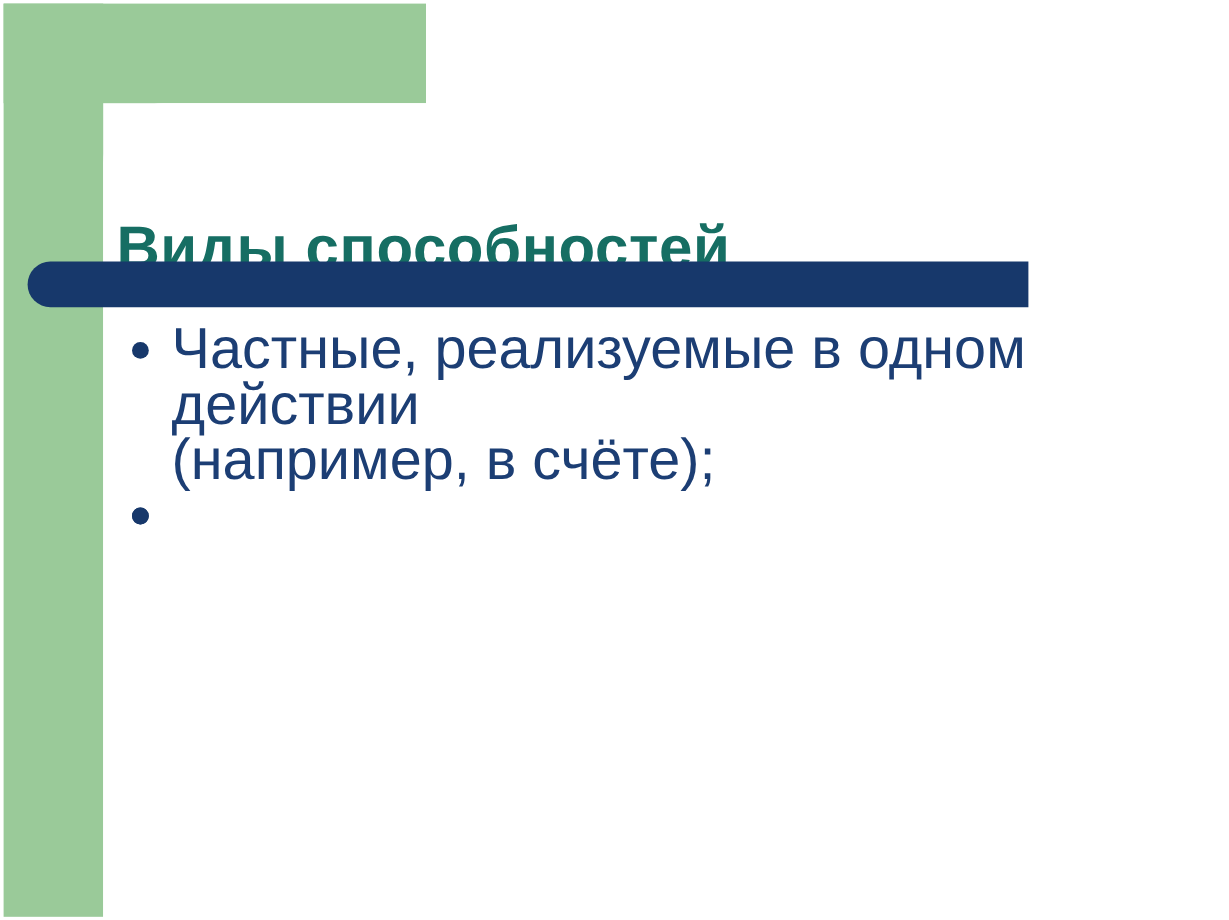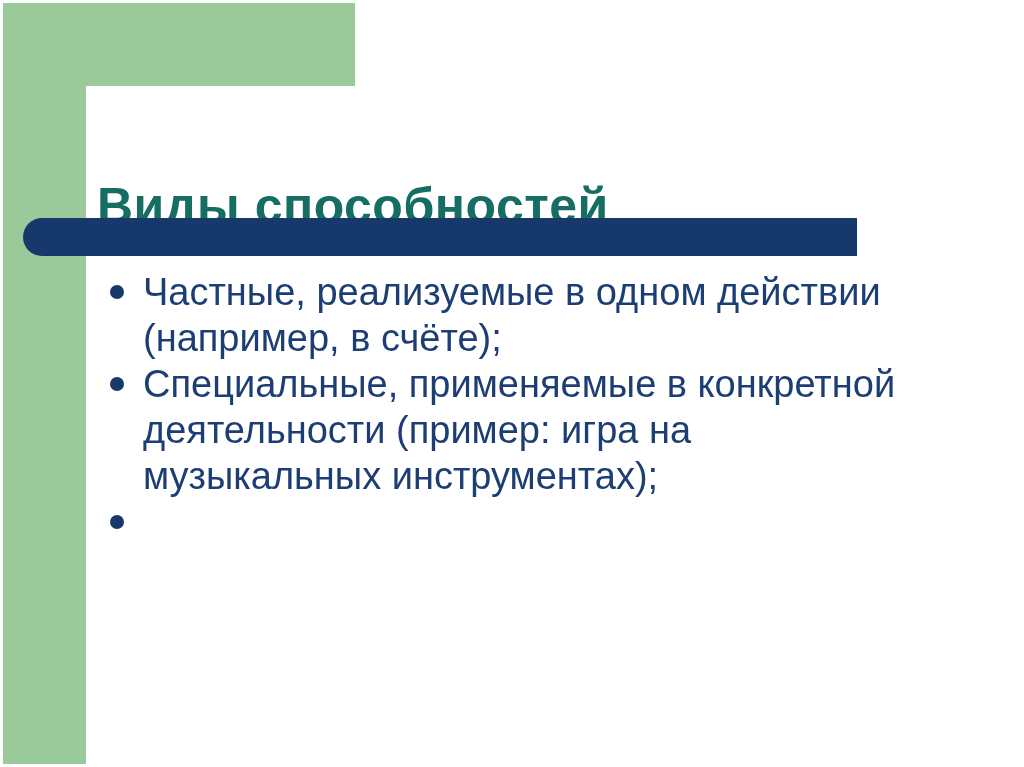--- a/index.html
+++ b/index.html
@@ -62,21 +62,21 @@
   }
   .bullet-list {
     position: absolute;
     left: 110px;
     top: 269px;
     width: 840px;
     margin: 0;
     padding: 0;
     list-style: none;
     color: var(--text, #1C3E74);
-    font-size: 38px;
+    font-size: 48px;
     line-height: 46px;
   }
   .bullet-list li {
     position: relative;
     padding-left: 33px;
     margin: 0;
   }
   .bullet-dot {
     position: absolute;
     left: 0;
@@ -91,16 +91,16 @@
 <body>
 
 <div id="slide" style="--bg: #FFFFFF; --green: #9ACA99; --title: #166E63; --bar: #17386B; --text: #1C3E74;">
   <div class="green-left"></div>
   <div class="green-top"></div>
   <div class="content-panel"></div>
   <h1 class="slide-title">Виды способностей</h1>
   <div class="accent-bar"></div>
   <ul class="bullet-list" id="bullet-list">
       <li><span class="bullet-dot"></span><span>Частные, реализуемые в одном действии<br>(например, в счёте);</span></li>
-      <li><span class="bullet-dot"></span><span>Специальные, применяемые в конкретной<br>деятельности (пример: игра на<br>музыкальных инструментах);</span></li>
+      <li><span class="bullet-dot"></span></li>
       <li><span class="bullet-dot"></span></li>
     </ul>
 </div>
 
 </body></html>

